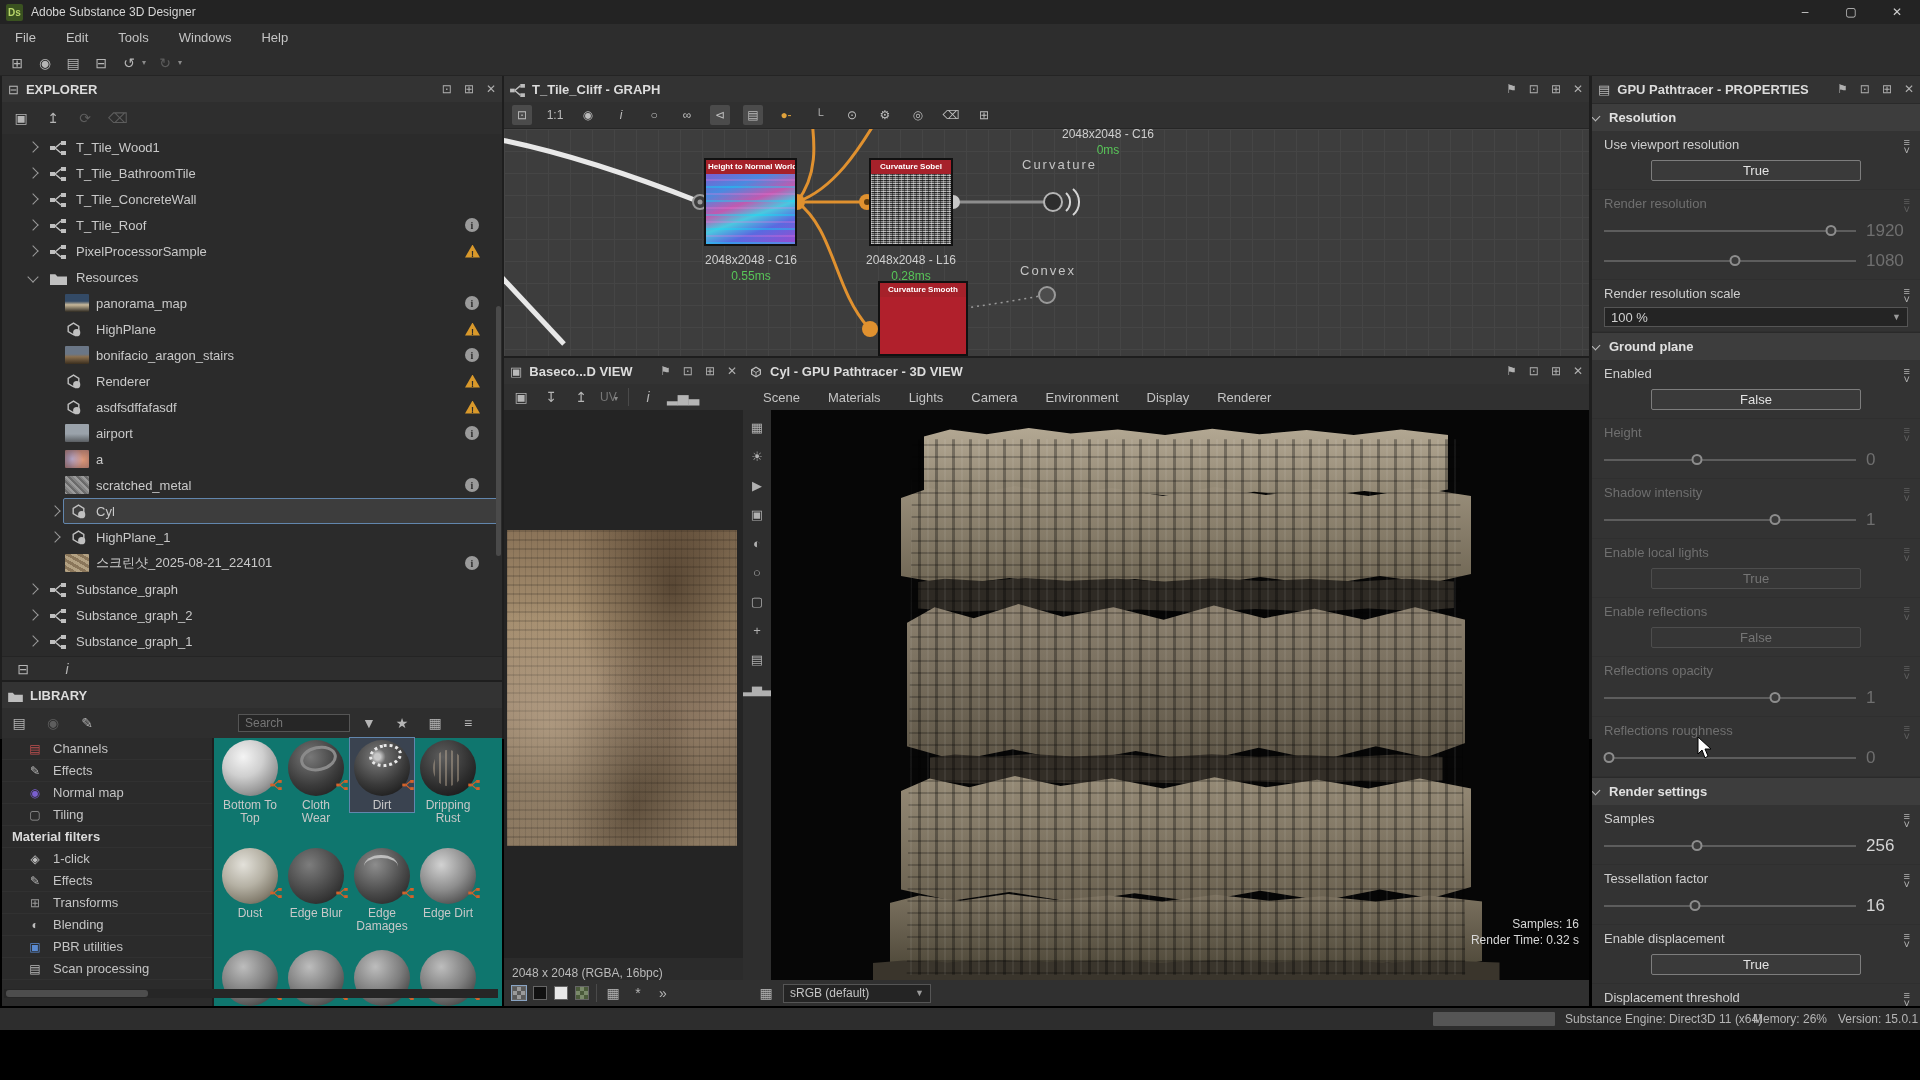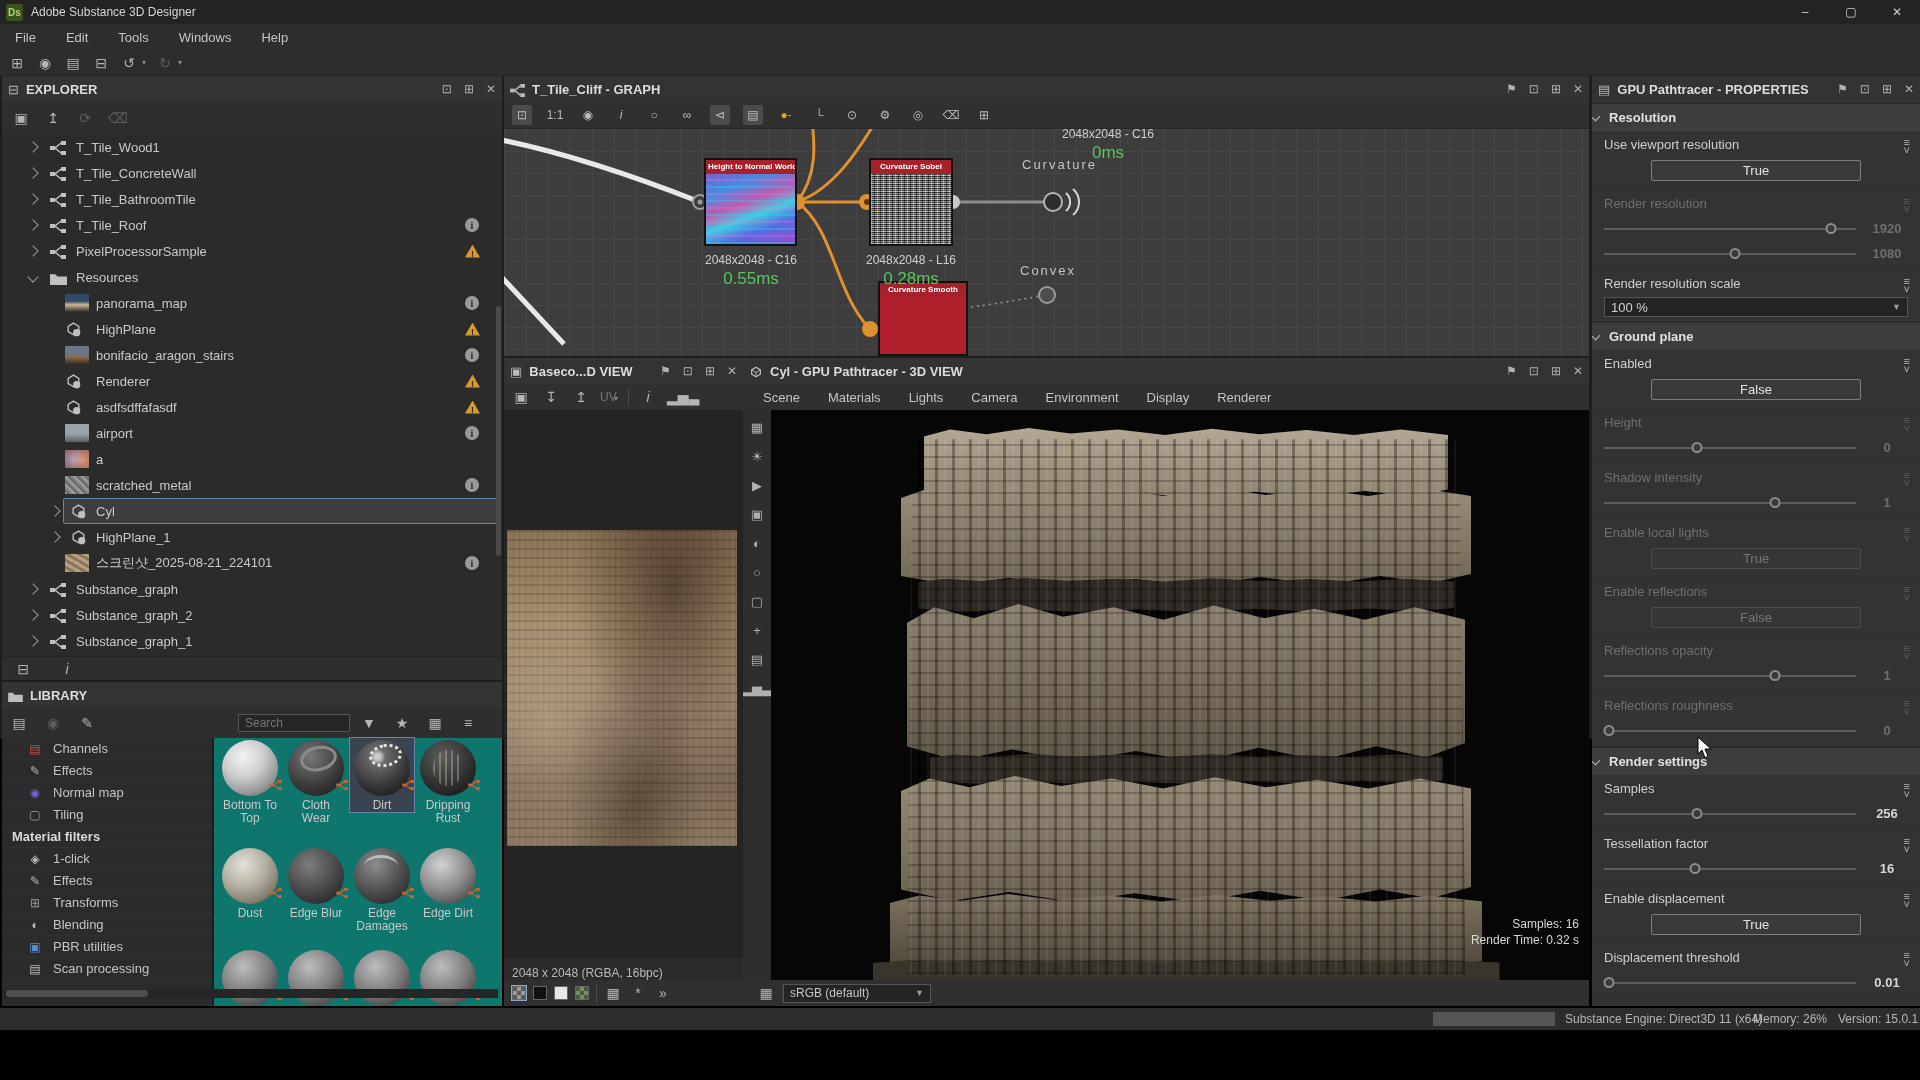--- a/index.html
+++ b/index.html
@@ -99,21 +99,21 @@
     background-image:linear-gradient(#454545 1px,transparent 1px),linear-gradient(90deg,#454545 1px,transparent 1px); background-size:22px 22px; }
   .gnode { position:absolute; border:2px solid #111; background:#222; }
   .gnode-head { height:14px; background:#a6212a; color:#fff; font-size:8px; font-weight:bold; text-align:center; line-height:14px; white-space:nowrap; overflow:hidden; padding:0 2px; }
   .gnode-thumb { position:absolute; left:0; right:0; top:14px; bottom:0; }
   .th-normal { background:linear-gradient(160deg,#7a5fd0 0%,#4a8ae0 22%,#c05ab0 42%,#4ac8e0 58%,#5a6ae0 75%,#9a4ad0 100%); }
   .th-normal::after { content:""; position:absolute; inset:0; background:repeating-linear-gradient(0deg,rgba(0,230,255,.35) 0 2px,transparent 2px 7px,rgba(255,120,220,.25) 7px 9px,transparent 9px 14px); }
   .th-noise { background:repeating-linear-gradient(0deg,#b5b5b5 0 1px,#4d4d4d 1px 2px,#8d8d8d 2px 3px,#2d2d2d 3px 4px); }
   .th-noise::after { content:""; position:absolute; inset:0; background:repeating-linear-gradient(90deg,rgba(255,255,255,.35) 0 1px,transparent 1px 3px,rgba(0,0,0,.4) 3px 4px,transparent 4px 6px); }
   .th-red { background:#b1202c; }
   .g-label { position:absolute; font-size:12px; color:#cfcfcf; white-space:nowrap; transform:translateX(-50%); }
-  .g-time { position:absolute; font-size:17px; color:#58c558; white-space:nowrap; transform:translateX(-50%); }
+  .g-time { position:absolute; font-size:12px; color:#58c558; white-space:nowrap; transform:translateX(-50%); }
   .g-out-label { position:absolute; font-size:13px; color:#c4c4c4; letter-spacing:2px; white-space:nowrap; }
 
   
   #view2d { left:504px; top:358px; width:239px; height:648px; }
   .v2-toolbar { height:26px; background:#303030; display:flex; align-items:center; gap:10px; padding-left:8px; font-size:12px; color:#b5b5b5; }
   .v2-canvas { position:absolute; left:0; top:52px; right:0; bottom:48px; background:#242424; }
   .tex2d { position:absolute; left:3px; top:120px; width:230px; height:316px;
     background:linear-gradient(180deg,#8a7358,#a48d6e 28%,#97816a 55%,#7d6b55 80%,#8d7a62);
   }
   .tex2d::after { content:""; position:absolute; inset:0;
@@ -158,21 +158,21 @@
   .p-row { position:relative; border-bottom:1px solid #2f2f2f; padding:6px 12px 4px; }
   .p-label { font-size:13px; color:#cfcfcf; }
   .p-row.disabled .p-label, .p-row.disabled .p-val { color:#6f6f6f; }
   .preset { position:absolute; right:10px; top:7px; color:#b5b5b5; font-size:11px; line-height:8px; text-align:center; }
   .p-row.disabled .preset { color:#606060; }
   .p-btn { width:210px; height:21px; margin:8px auto 4px; border:1px solid #7d7d7d; border-radius:2px; background:#3a3a3a; color:#e2e2e2; font-size:13px; display:flex; align-items:center; justify-content:center; }
   .p-btn.dis { border-color:#4d4d4d; background:#363636; color:#757575; }
   .slider-line { display:flex; align-items:center; margin:10px 0 4px; gap:10px; }
   .track { position:relative; flex:1; height:2px; background:#5d5d5d; }
   .knob { position:absolute; top:-5px; width:11px; height:11px; border:2px solid #8d8d8d; border-radius:50%; background:#3a3a3a; transform:translateX(-50%); }
-  .p-val { width:42px; text-align:center; font-size:13px; color:#d5d5d5;font-weight:bold; }
+  .p-val { width:42px; text-align:left; font-size:17px; color:#d5d5d5; }
   .p-select { height:20px; margin-top:6px; background:#242424; border:1px solid #555; display:flex; align-items:center; padding:0 6px; font-size:13px; color:#d0d0d0; }
   .p-select .dd { margin-left:auto; font-size:9px; color:#9a9a9a; }
   .chev-s { width:7px; height:7px; border-right:1.5px solid #bdbdbd; border-bottom:1.5px solid #bdbdbd; transform:rotate(45deg); margin-top:-3px; }
 
   
   .statusbar { position:absolute; left:0; top:1008px; width:1920px; height:22px; background:#2d2d2d; display:flex; align-items:center; font-size:12px; color:#b5b5b5; }
   .progress { position:absolute; left:1433px; top:4px; width:122px; height:14px; background:#555; border-radius:1px; }
   .sb-text { position:absolute; }
 
   .cursor-arrow { position:absolute; left:1697px; top:737px; z-index:99; }
@@ -240,31 +240,31 @@
           <span class="tree-label" style="position: absolute; left: 74px;">T_Tile_Wood1</span>
         </div>
         <div class="tree-row">
           <span class="chev right" style="left: 27px;"></span>
           <span style="position: absolute; left: 48px;"><svg class="svgic" width="16" height="14" viewBox="0 0 16 14" fill="#c0c0c0">
               <rect x="0" y="5" width="5" height="4"></rect>
               <rect x="11" y="0" width="5" height="4"></rect>
               <rect x="11" y="10" width="5" height="4"></rect>
               <path d="M5 7 L11 2 M5 7 L11 12" stroke="#c0c0c0" stroke-width="1.5" fill="none"></path>
             </svg></span>
-          <span class="tree-label" style="position: absolute; left: 74px;">T_Tile_ConcreteWall</span>
+          <span class="tree-label" style="position: absolute; left: 74px;">T_Tile_BathroomTile</span>
         </div>
         <div class="tree-row">
           <span class="chev right" style="left: 27px;"></span>
           <span style="position: absolute; left: 48px;"><svg class="svgic" width="16" height="14" viewBox="0 0 16 14" fill="#c0c0c0">
               <rect x="0" y="5" width="5" height="4"></rect>
               <rect x="11" y="0" width="5" height="4"></rect>
               <rect x="11" y="10" width="5" height="4"></rect>
               <path d="M5 7 L11 2 M5 7 L11 12" stroke="#c0c0c0" stroke-width="1.5" fill="none"></path>
             </svg></span>
-          <span class="tree-label" style="position: absolute; left: 74px;">T_Tile_BathroomTile</span>
+          <span class="tree-label" style="position: absolute; left: 74px;">T_Tile_ConcreteWall</span>
         </div>
         <div class="tree-row">
           <span class="chev right" style="left: 27px;"></span>
           <span style="position: absolute; left: 48px;"><svg class="svgic" width="16" height="14" viewBox="0 0 16 14" fill="#c0c0c0">
               <rect x="0" y="5" width="5" height="4"></rect>
               <rect x="11" y="0" width="5" height="4"></rect>
               <rect x="11" y="10" width="5" height="4"></rect>
               <path d="M5 7 L11 2 M5 7 L11 12" stroke="#c0c0c0" stroke-width="1.5" fill="none"></path>
             </svg></span>
           <span class="tree-label" style="position: absolute; left: 74px;">T_Tile_Roof</span>

